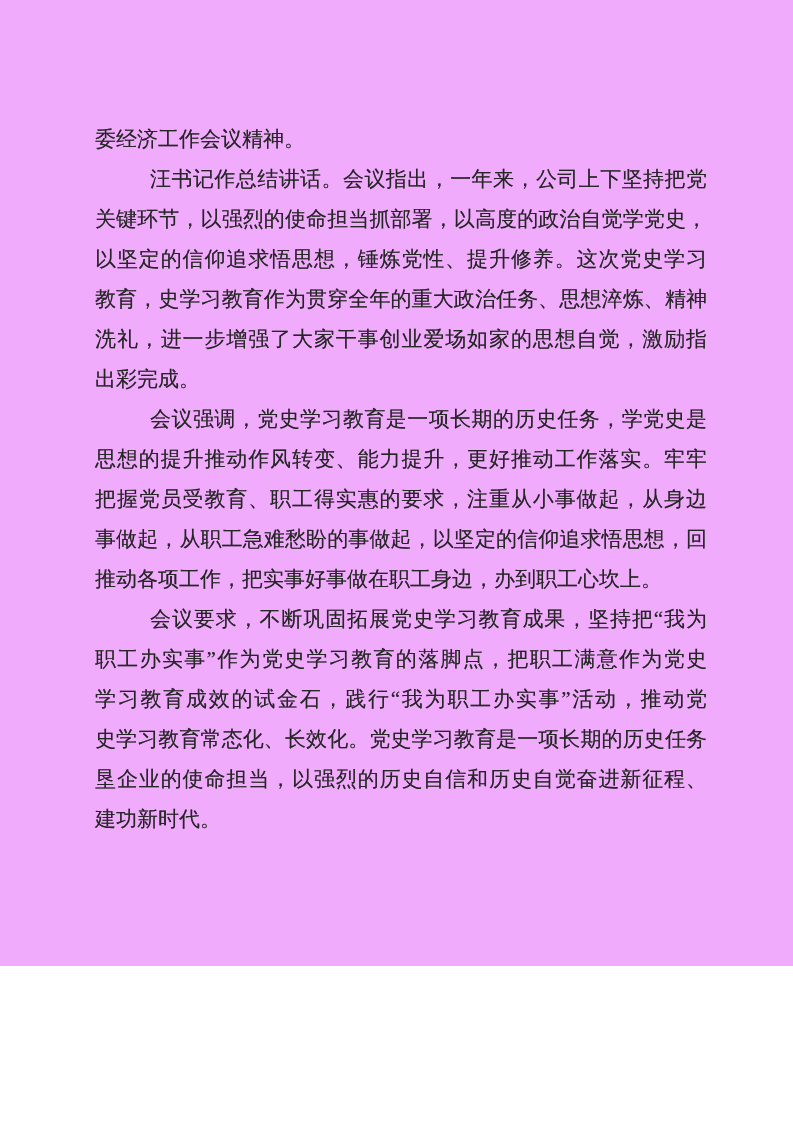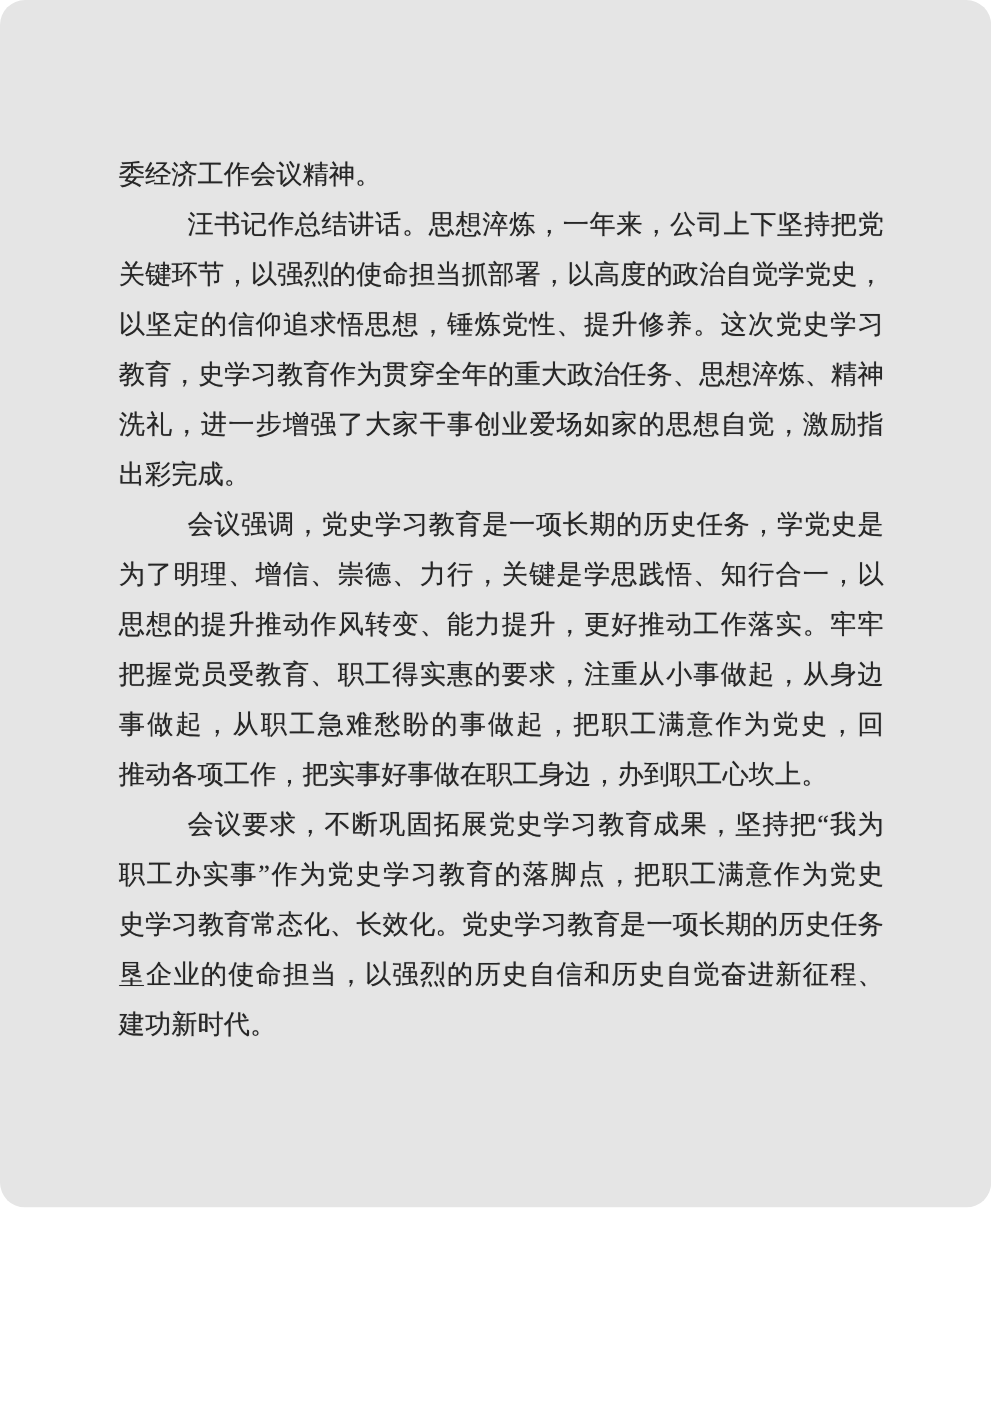--- a/index.html
+++ b/index.html
@@ -4,24 +4,23 @@
 <style>
   html, body {
     margin: 0;
     padding: 0;
     background: #ffffff;
   }
   .page {
     position: relative;
     width: 793px;
     height: 966px;
-    background: #e5e5e5;
+    background: #f0abfc;
     overflow: hidden;
     font-family: "Liberation Serif", "DejaVu Serif", serif;
-    border-radius: 20px;
   }
   .doc-body {
     position: absolute;
     top: 119px;
     left: 95px;
     width: 612px;
     color: #262626;
   }
   .para { margin: 0; padding: 0; }
   .ln {
@@ -50,39 +49,39 @@
 <body>
 
 <div class="page">
   <div class="doc-body">
 
     <div class="para">
       <div class="ln last">委经济工作会议精神。</div>
     </div>
 
     <div class="para">
-      <div class="ln j indent">汪书记作总结讲话。思想淬炼，一年来，公司上下坚持把党</div>
+      <div class="ln j indent">汪书记作总结讲话。会议指出，一年来，公司上下坚持把党</div>
       <div class="ln j">关键环节，以强烈的使命担当抓部署，以高度的政治自觉学党史，</div>
       <div class="ln j">以坚定的信仰追求悟思想，锤炼党性、提升修养。这次党史学习</div>
       <div class="ln j">教育，史学习教育作为贯穿全年的重大政治任务、思想淬炼、精神</div>
       <div class="ln j">洗礼，进一步增强了大家干事创业爱场如家的思想自觉，激励指</div>
       <div class="ln last">出彩完成。</div>
     </div>
 
     <div class="para">
       <div class="ln j indent">会议强调，党史学习教育是一项长期的历史任务，学党史是</div>
-      <div class="ln j">为了明理、增信、崇德、力行，关键是学思践悟、知行合一，以</div>
       <div class="ln j">思想的提升推动作风转变、能力提升，更好推动工作落实。牢牢</div>
       <div class="ln j">把握党员受教育、职工得实惠的要求，注重从小事做起，从身边</div>
-      <div class="ln j">事做起，从职工急难愁盼的事做起，把职工满意作为党史，回</div>
+      <div class="ln j">事做起，从职工急难愁盼的事做起，以坚定的信仰追求悟思想，回</div>
       <div class="ln last">推动各项工作，把实事好事做在职工身边，办到职工心坎上。</div>
     </div>
 
     <div class="para">
       <div class="ln j indent">会议要求，不断巩固拓展党史学习教育成果，坚持把“我为</div>
       <div class="ln j">职工办实事”作为党史学习教育的落脚点，把职工满意作为党史</div>
+      <div class="ln j">学习教育成效的试金石，践行“我为职工办实事”活动，推动党</div>
       <div class="ln j">史学习教育常态化、长效化。党史学习教育是一项长期的历史任务</div>
       <div class="ln j">垦企业的使命担当，以强烈的历史自信和历史自觉奋进新征程、</div>
       <div class="ln last">建功新时代。</div>
     </div>
 
   </div>
 </div>
 
 </body></html>

